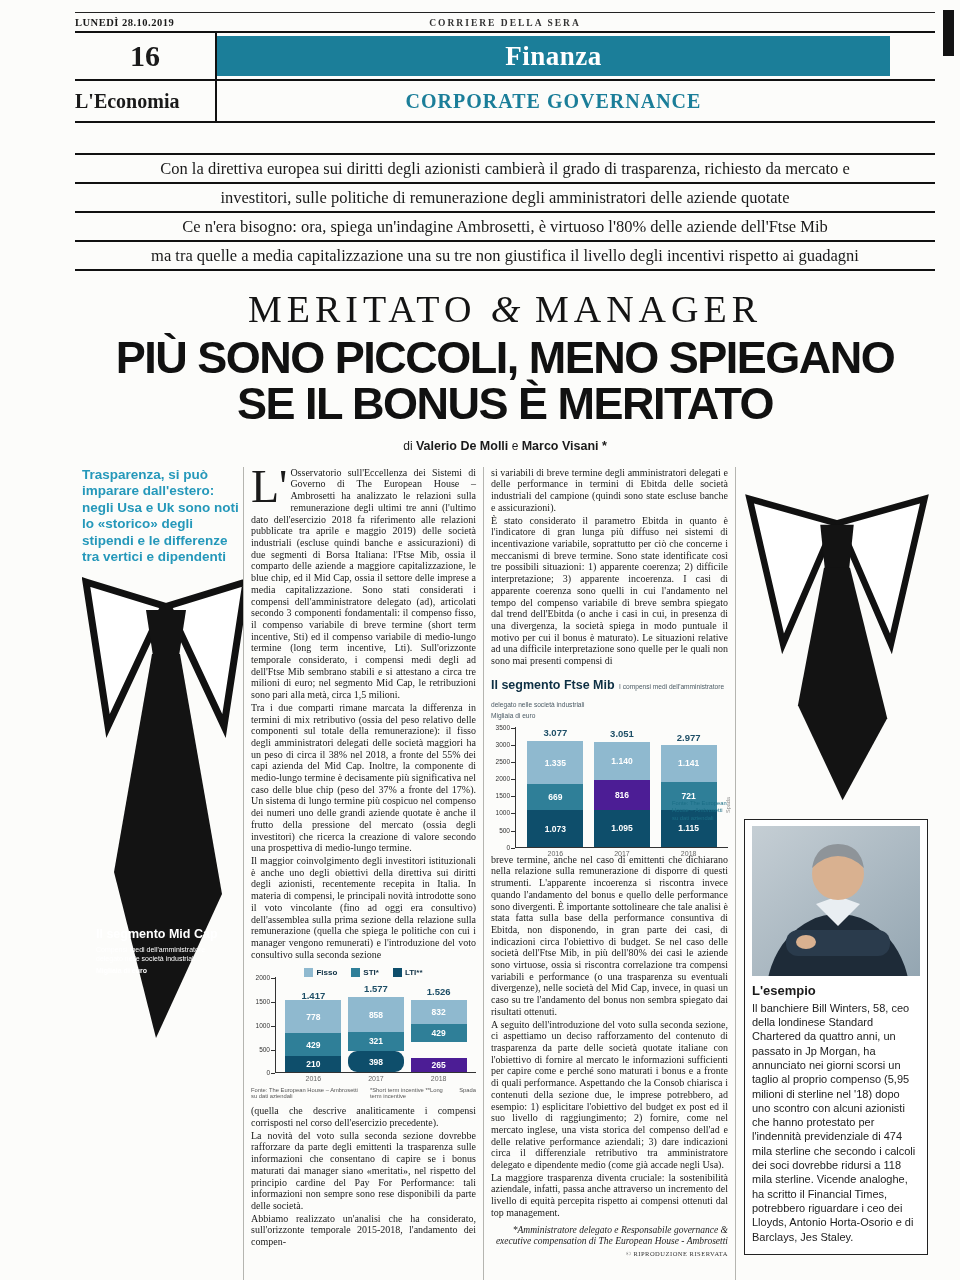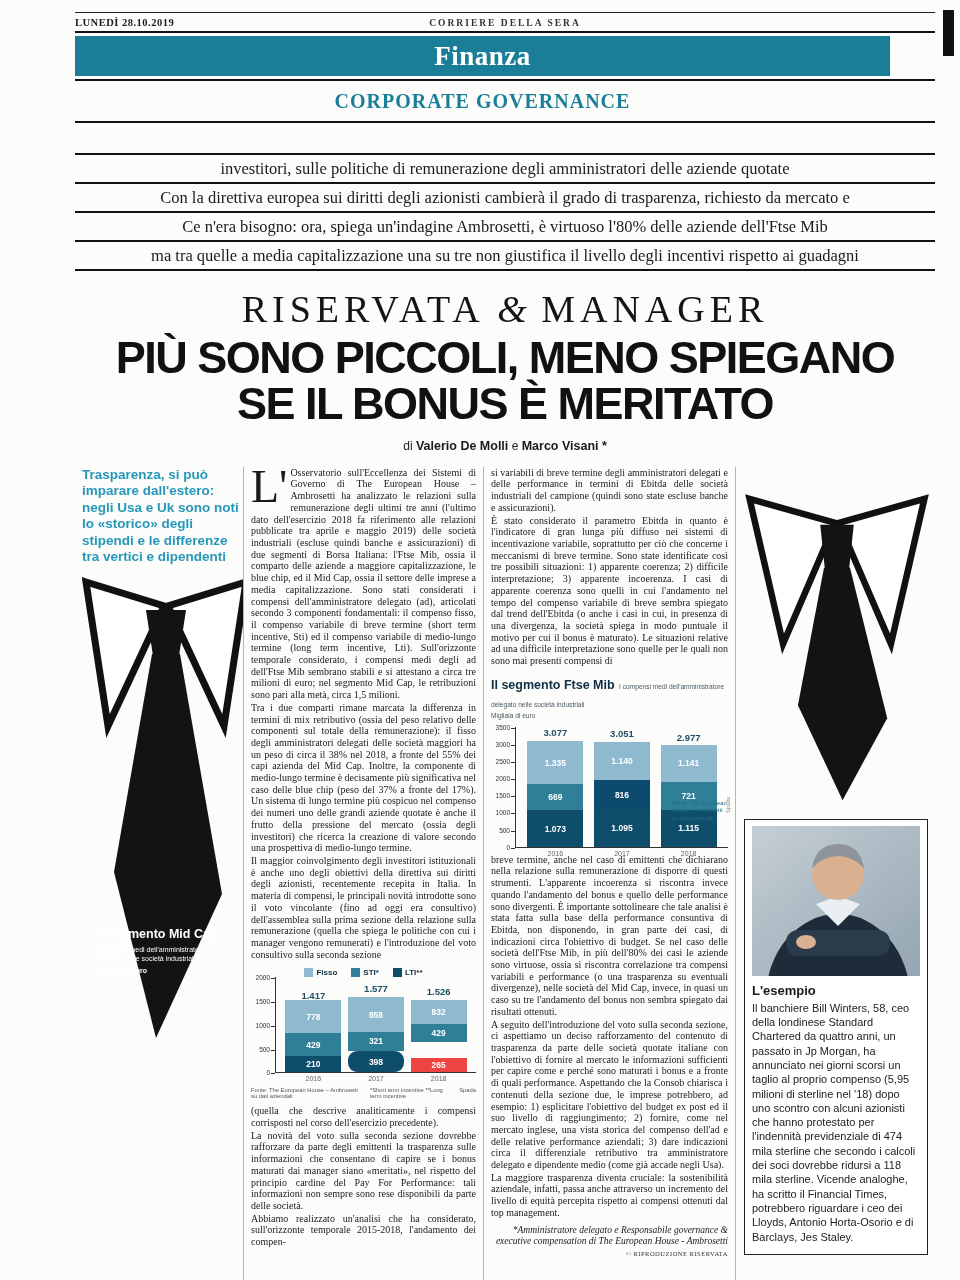--- a/index.html
+++ b/index.html
@@ -98,40 +98,42 @@
 <div class="page">
   <div class="corner-mark"></div>
   <div class="inner">
 
     <div class="hrow1">
       <span class="hdate">LUNEDÌ 28.10.2019</span>
       <span class="hmast">CORRIERE DELLA SERA</span>
       <span class="hmast-sp"></span>
     </div>
     <div class="hrow2">
+      <div class="pagenum">16</div>
       <div class="banner">
         <span>Finanza</span>
       </div>
       <div class="hrow2-sp"></div>
     </div>
     <div class="hrow3">
+      <div class="economia">L'Economia</div>
       <div class="catwrap">
         <span class="category">CORPORATE GOVERNANCE</span>
       </div>
       <div class="hrow3-sp"></div>
     </div>
 
     <div class="standfirst">
+      <div class="sf-line">Con la direttiva europea sui diritti degli azionisti cambierà il grado di trasparenza, richiesto da mercato e</div>
       <div class="sf-line">investitori, sulle politiche di remunerazione degli amministratori delle aziende quotate</div>
-      <div class="sf-line">Con la direttiva europea sui diritti degli azionisti cambierà il grado di trasparenza, richiesto da mercato e</div>
       <div class="sf-line">Ce n'era bisogno: ora, spiega un'indagine Ambrosetti, è virtuoso l'80% delle aziende dell'Ftse Mib</div>
       <div class="sf-line">ma tra quelle a media capitalizzazione una su tre non giustifica il livello degli incentivi rispetto ai guadagni</div>
     </div>
 
-    <div class="kicker"><span>RISERVATA</span> <span class="amp">&amp;</span> <span>MANAGER</span></div>
+    <div class="kicker"><span>MERITATO</span> <span class="amp">&amp;</span> <span>MANAGER</span></div>
     <div class="mainhead">
       <div>PIÙ SONO PICCOLI, MENO SPIEGANO</div>
       <div>SE IL BONUS È MERITATO</div>
     </div>
     <div class="byline">
       <span>di</span>
       <b>Valerio De Molli</b>
       <span>e</span>
       <b>Marco Visani</b>
       <b>*</b>
@@ -208,21 +210,21 @@
                 </div>
                 <div class="bar-col">
                   <div class="bar-total" style="bottom: 75.485px;">1.526</div>
                   <div class="stack" style="height: 72.485px;">
                     <div class="seg" style="flex-grow: 832; background: rgb(143, 185, 207);">
                       <span>832</span>
                     </div>
                     <div class="seg" style="flex-grow: 429; background: rgb(47, 127, 152);">
                       <span>429</span>
                     </div>
-                    <div class="seg" style="flex-grow: 265; background: #ef4444; margin-top: 16px;">
+                    <div class="seg" style="flex-grow: 265; background: #4c1d95; margin-top: 16px;">
                       <span>265</span>
                     </div>
                   </div>
                   <div class="bar-cat">2018</div>
                 </div>
               </div>
           </div>
           <div class="chart-foot">
             <span>Fonte: The European House – Ambrosetti su dati aziendali</span>
             <span>*Short term incentive  **Long term incentive</span>
@@ -271,21 +273,21 @@
                     </div>
                   </div>
                   <div class="bar-cat">2016</div>
                 </div>
                 <div class="bar-col">
                   <div class="bar-total" style="bottom: 107.606px;">3.051</div>
                   <div class="stack" style="height: 104.606px;">
                     <div class="seg" style="flex-grow: 1140; background: rgb(143, 185, 207);">
                       <span>1.140</span>
                     </div>
-                    <div class="seg" style="flex-grow: 816; background: #0c4a6e;">
+                    <div class="seg" style="flex-grow: 816; background: #4c1d95;">
                       <span>816</span>
                     </div>
                     <div class="seg" style="flex-grow: 1095; background: rgb(14, 78, 107);">
                       <span>1.095</span>
                     </div>
                   </div>
                   <div class="bar-cat">2017</div>
                 </div>
                 <div class="bar-col">
                   <div class="bar-total" style="bottom: 104px;">2.977</div>

